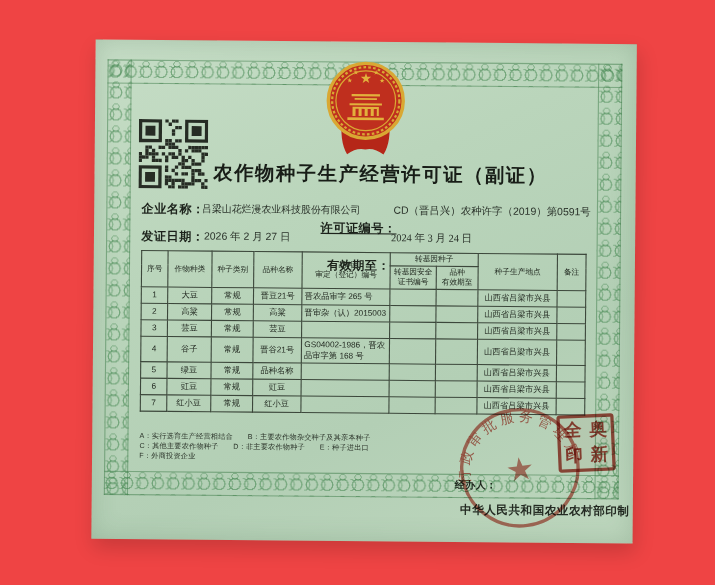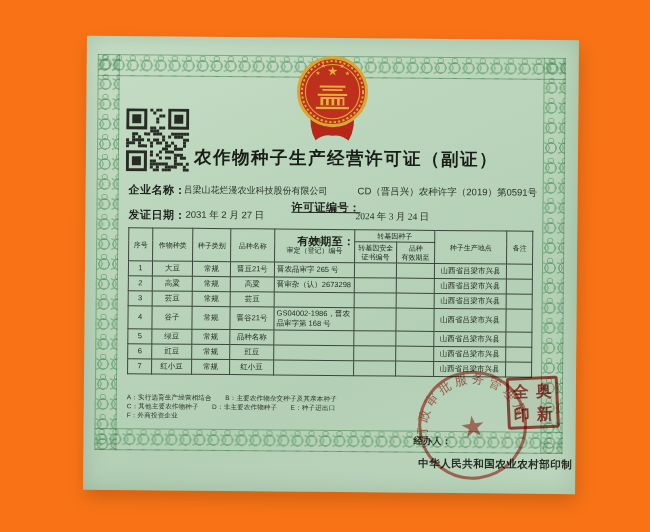--- a/index.html
+++ b/index.html
@@ -1,21 +1,21 @@
 <!DOCTYPE html>
 <html><head>
 <meta charset="utf-8">
 <style>
   html,body{margin:0;padding:0;}
   body{
     width:650px;height:532px;background:#ffffff;overflow:hidden;
     font-family:"Liberation Sans","DejaVu Sans",sans-serif;
     position:relative;color:#20271f;
   }
-  .photo{position:absolute;inset:0;background:#f97316;}
+  .photo{position:absolute;inset:0;background:#ef4444;}
   
   .certificate{
     position:absolute;left:85px;top:38px;width:492px;height:454px;
     background:linear-gradient(155deg,#c6ddc6 0%,#bad5bb 35%,#b3cfb5 68%,#bdd6bd 100%);
     box-shadow:2px 8px 18px rgba(0,0,0,.16), inset 0 0 22px rgba(70,105,72,.22);
     transform:rotate(.5deg);
   }
   
   .frame{position:absolute;left:11px;top:18px;right:13px;bottom:40px;pointer-events:none;}
   .band{
@@ -259,21 +259,21 @@
         </svg>
     </div>
 
     <div class="title">农作物种子生产经营许可证（副证）</div>
 
     <span class="lbl" id="company-label">企业名称：</span>
     <span class="val" id="company-value">吕梁山花烂漫农业科技股份有限公司</span>
     <span class="lbl" id="license-label">许可证编号：</span>
     <span class="val" id="license-value">CD（晋吕兴）农种许字（2019）第0591号</span>
     <span class="lbl" id="issue-label">发证日期：</span>
-    <span class="val" id="issue-value">2031 年 2 月 27 日</span>
+    <span class="val" id="issue-value">2026 年 2 月 27 日</span>
     <span class="lbl" id="valid-label">有效期至：</span>
     <span class="val" id="valid-value">2024 年 3 月 24 日</span>
 
     <table class="seed-table">
       <colgroup>
         <col style="width:24px">
           <col style="width:40px">
           <col style="width:38px">
           <col style="width:44px">
         <col style="width:80px">
@@ -317,21 +317,21 @@
             <td></td>
             <td></td>
             <td>山西省吕梁市兴县</td>
             <td></td>
           </tr>
           <tr>
             <td>2</td>
             <td>高粱</td>
             <td>常规</td>
             <td>高粱</td>
-            <td class="ta-l">晋审杂（认）2673298</td>
+            <td class="ta-l">晋审杂（认）2015003</td>
             <td></td>
             <td></td>
             <td>山西省吕梁市兴县</td>
             <td></td>
           </tr>
           <tr>
             <td>3</td>
             <td>芸豆</td>
             <td>常规</td>
             <td>芸豆</td>

